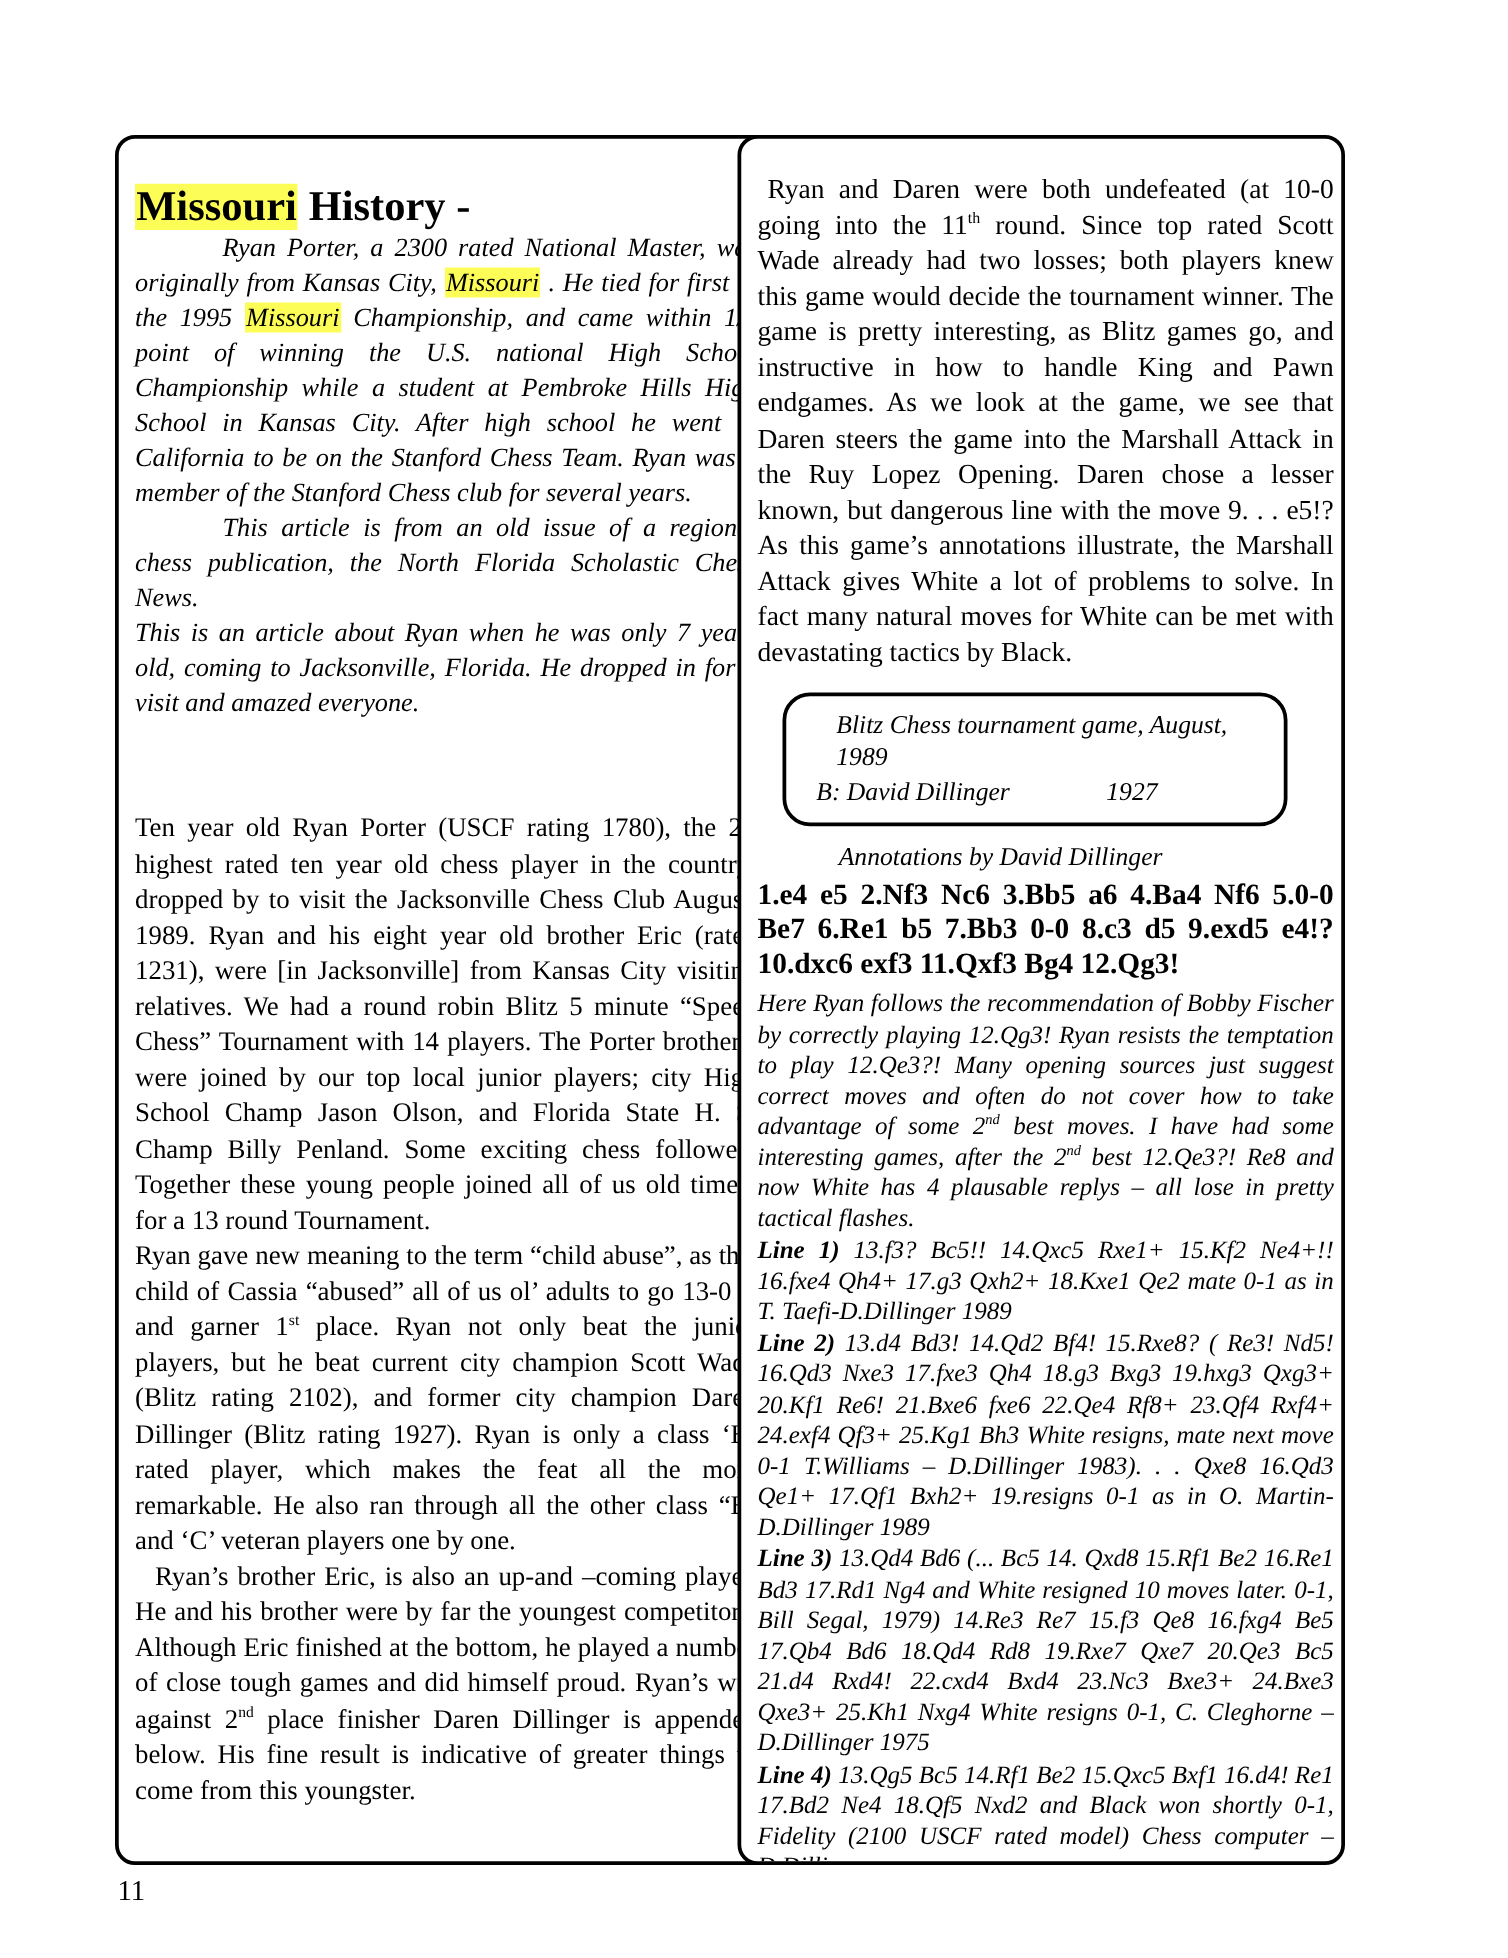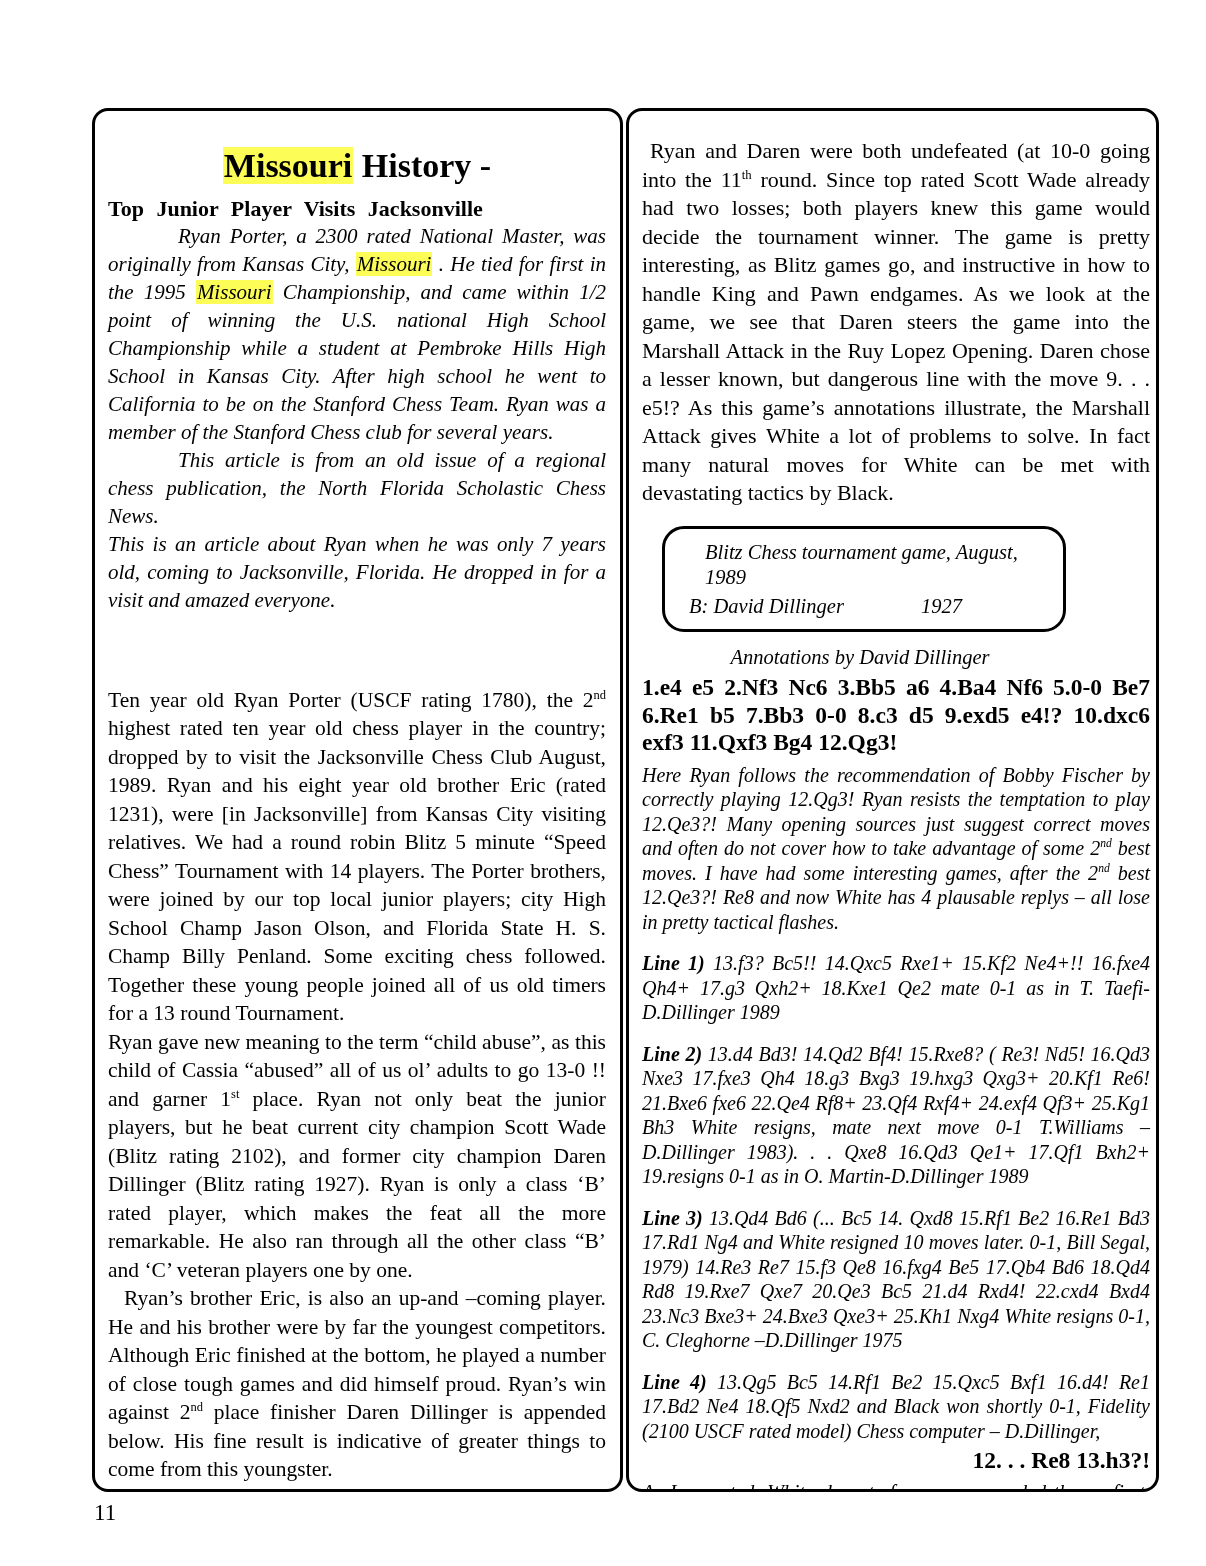--- a/index.html
+++ b/index.html
@@ -15,28 +15,28 @@
     position: absolute;
     top: 108px;
     height: 1384px;
     border: 3px solid #000;
     border-radius: 16px;
     box-sizing: border-box;
     background: #fff;
     overflow: hidden;
   }
   .col-left  { left: 92px;  width: 531px; padding: 36px 14px 10px 13px; }
-  .col-right { left: 626px; width: 533px; padding: 20px 6px 10px 13px; }
+  .col-right { left: 590px; width: 486px; padding: 20px 6px 10px 13px; }
 
   mark { background: #fdfd57; color: inherit; padding: 0 1px; }
   sup  { font-size: 0.58em; vertical-align: super; line-height: 0; }
   p { margin: 0; }
 
   
-  .l-title { font-size: 34px; font-weight: bold; margin: 0; line-height: 1.1; text-align: center; }
+  .l-title { font-size: 34px; font-weight: bold; margin: 0; line-height: 1.1; }
   .l-subtitle { font-size: 22px; font-weight: bold; margin: 12px 0 0 0; word-spacing: 7px; line-height: 1.15; }
   .intro { font-style: italic; font-size: 21px; line-height: 28px; text-align: justify; }
   .intro .ip1 { text-indent: 70px; }
   .intro .ip2 { text-indent: 70px; }
   .intro .ip3 { text-indent: 0; }
   .l-body { font-size: 21.5px; line-height: 28.5px; text-align: justify; margin-top: 72px; }
   .l-body .bp3 { text-indent: 16px; }
 
   
   .r-p1 { font-size: 22px; line-height: 28.5px; text-align: justify; text-indent: 8px; margin-top: 6px; }
@@ -48,34 +48,33 @@
     padding: 8px 8px 10px 16px;
     box-sizing: border-box;
   }
   .gb-title { font-size: 24px; font-weight: bold; line-height: 1.2; }
   .gb-event { font-style: italic; font-size: 20.5px; padding-left: 24px; margin-top: 3px; line-height: 1.25; }
   .gb-row   { font-style: italic; font-size: 20.5px; display: flex; padding-left: 8px; margin-top: 3px; line-height: 1.25; }
   .gb-row .gb-label  { width: 232px; }
   .annot-credit { font-style: italic; font-size: 20.5px; text-align: center; padding-right: 72px; margin-top: 14px; }
   .moves  { font-weight: bold; font-size: 23.5px; line-height: 27.5px; text-align: justify; margin-top: 5px; }
   .commentary { font-style: italic; font-size: 20px; line-height: 24.5px; text-align: justify; margin-top: 6px; }
-  .chess-line { font-style: italic; font-size: 20px; line-height: 24.5px; text-align: justify; margin-top: 17px; }
+  .chess-line { font-style: italic; font-size: 20px; line-height: 24.5px; text-align: justify; margin-top: 1px; }
   .chess-line .line-label { font-weight: bold; font-style: italic; }
   .moves-2 { font-weight: bold; font-size: 23.5px; margin-top: 4px; text-align: right; }
 
   .page-num { position: absolute; left: 94px; top: 1500px; font-size: 23px; }
 </style>
 </head>
 <body>
 
 <div>
 
   <section class="col col-left">
     <h1 class="l-title"><mark style="background: rgb(253, 253, 87);">Missouri</mark><span> History -</span></h1>
-    <h2 class="l-subtitle">Top Junior Player Visits Jacksonville</h2>
 
     <div class="intro">
       <p class="ip1"><span>Ryan Porter, a 2300 rated National Master, was originally from Kansas City, </span><mark style="background: rgb(253, 253, 87);">Missouri</mark><span> . He tied for first in the 1995 </span><mark style="background: rgb(253, 253, 87);">Missouri</mark><span> Championship, and came within 1/2 point of winning the U.S. national High School Championship while a student at Pembroke Hills High School in Kansas City. After high school he went to California to be on the Stanford Chess Team.  Ryan was a member of the Stanford Chess club for several years.</span></p>
       <p class="ip2">This article is from an old issue of a regional chess publication, the North Florida Scholastic Chess News.</p>
       <p class="ip3">This is an article about Ryan when he was only 7 years old, coming to Jacksonville, Florida.  He  dropped in for a visit and amazed everyone.</p>
     </div>
 
     <div class="l-body">
       <p class="bp1"><span>Ten year old Ryan Porter (USCF rating 1780), the 2</span><sup>nd</sup><span> highest rated ten year old chess player in the country; dropped by to visit the Jacksonville Chess Club August, 1989. Ryan and his eight year old brother Eric (rated 1231), were [in Jacksonville] from Kansas City visiting relatives. We had a round robin Blitz 5 minute “Speed Chess” Tournament with 14 players. The Porter brothers, were joined by our top local junior players; city High School Champ Jason Olson, and Florida State H. S. Champ Billy Penland.  Some exciting chess followed.  Together these young people joined all of us old timers for a 13 round Tournament.</span></p>
       <p class="bp2"><span>Ryan gave new meaning to the term “child abuse”, as this child of Cassia “abused” all of us ol’ adults to go  13-0 !! and garner 1</span><sup>st</sup><span> place. Ryan not only beat the junior players, but he beat current city champion Scott Wade (Blitz rating 2102), and former city champion Daren Dillinger (Blitz rating 1927).  Ryan is only a class ‘B’ rated player, which makes the feat all the more remarkable.  He also ran through all the other class “B’ and ‘C’ veteran players one by one.</span></p>

